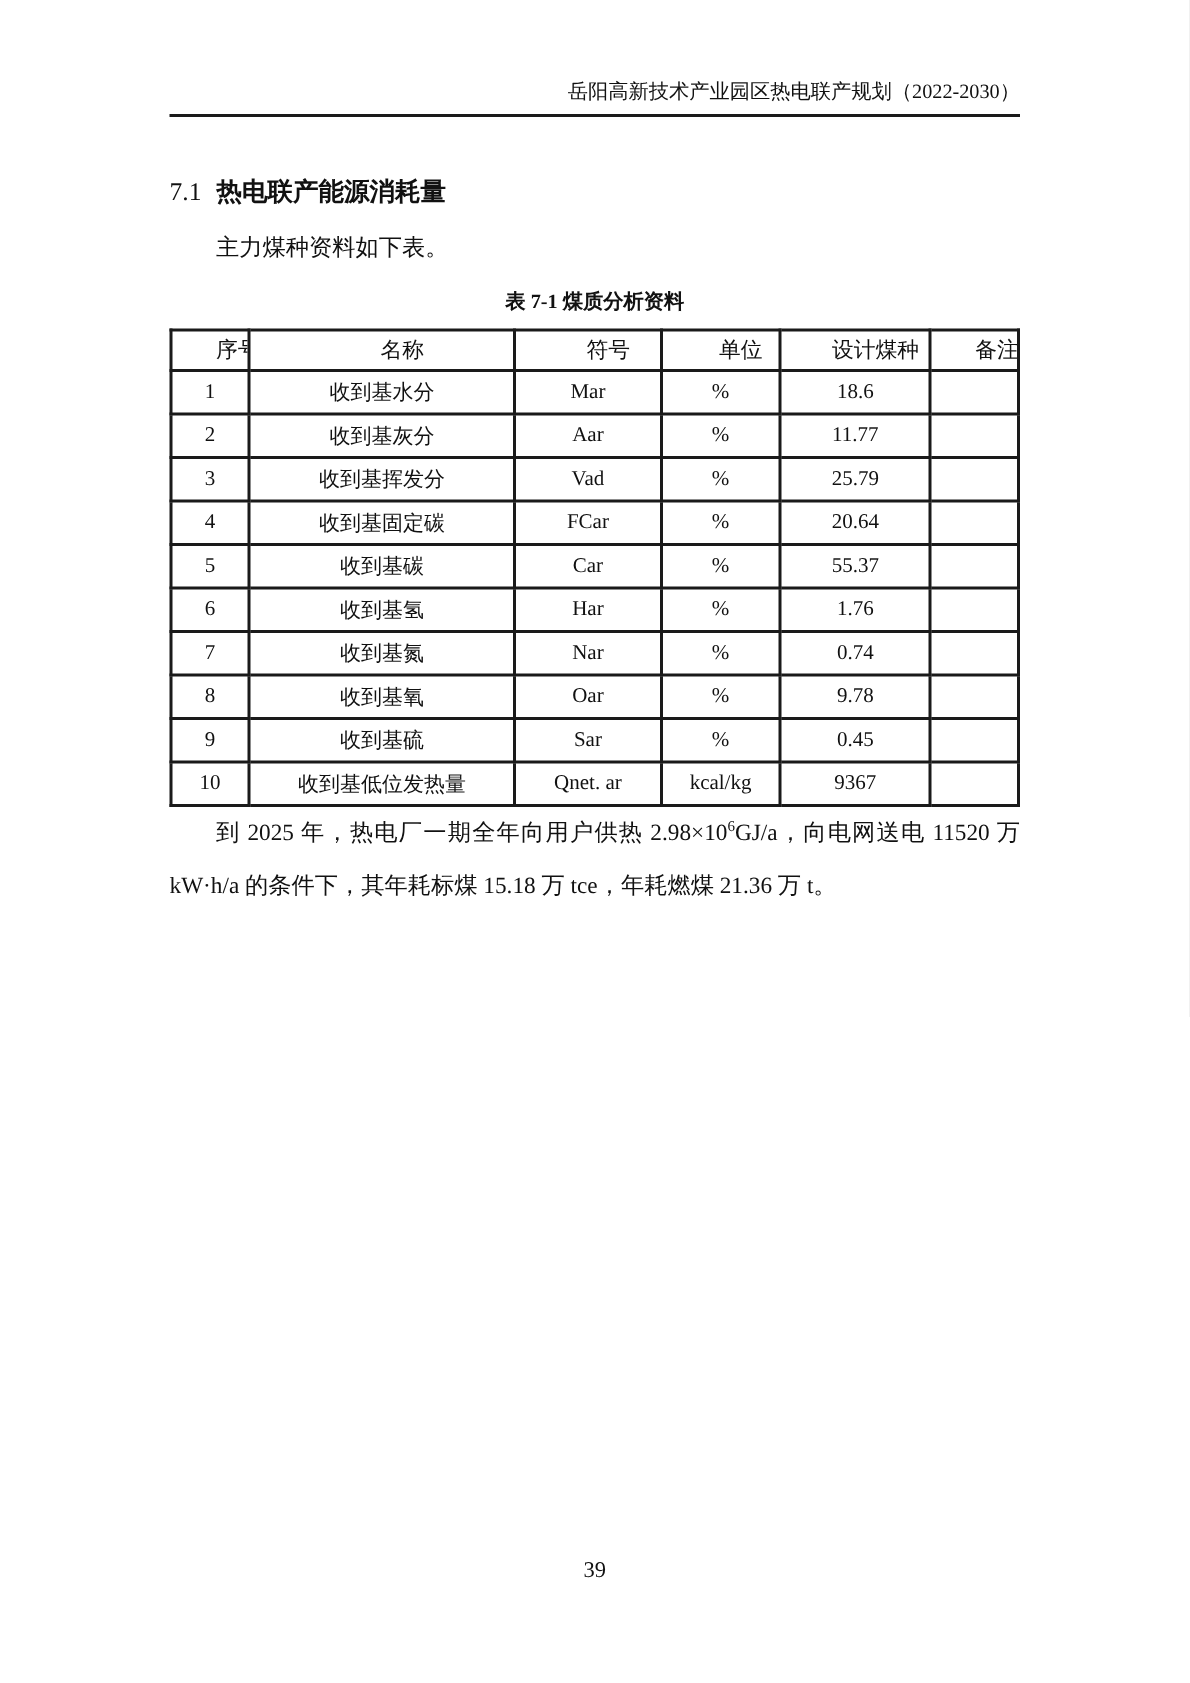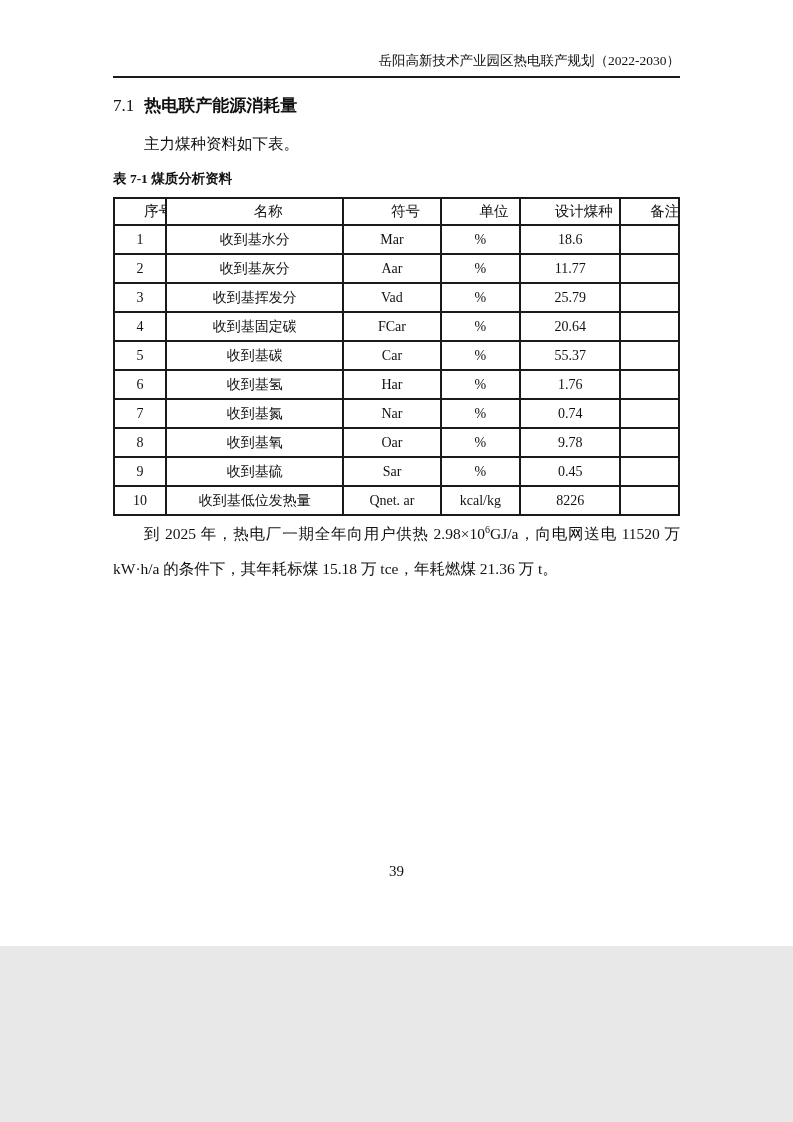--- a/index.html
+++ b/index.html
@@ -1,19 +1,19 @@
 <!DOCTYPE html>
 <html lang="zh"><head>
 <meta charset="utf-8">
 <style>
   html, body { margin: 0; padding: 0; background: #e8e8e8; }
   .page {
     position: relative;
     width: 793px;
-    height: 946px;
+    height: 1122px;
     margin: 0 auto;
     background: #ffffff;
     color: #111111;
     font-family: "Liberation Serif", "DejaVu Serif", serif;
     overflow: hidden;
     box-sizing: border-box;
   }
   .content { padding: 0 113px; }
 
   .doc-header {
@@ -29,21 +29,21 @@
     margin-top: 36px;
     text-align: center;
     font-family: "Liberation Sans", "DejaVu Sans", sans-serif;
     font-weight: 700;
     font-size: 21px;
     line-height: 28px;
     letter-spacing: 0.5px;
   }
 
   .section-heading {
-    margin-top: 16px;
+    margin-top: 38px;
     font-size: 17px;
     line-height: 24px;
   }
   .section-heading .sec-num {
     font-family: "Liberation Serif", "DejaVu Serif", serif;
     font-weight: 400;
     margin-right: 10px;
   }
   .section-heading .sec-text {
     font-family: "Liberation Sans", "DejaVu Sans", sans-serif;
@@ -60,20 +60,21 @@
   .para-first { margin-top: 14px; }
   .para-short {
     font-size: 15.5px;
     line-height: 24px;
     text-indent: 2em;
     margin: 0;
   }
 
   .table-caption {
     margin-top: 14px;
+    text-align: center;
     font-weight: 700;
     font-size: 13.5px;
     line-height: 18px;
   }
 
   table.coal-table {
     margin-top: 9px;
     width: 100%;
     border-collapse: collapse;
     table-layout: fixed;
@@ -220,21 +221,21 @@
             <td>Sar</td>
             <td>%</td>
             <td>0.45</td>
             <td></td>
           </tr>
           <tr>
             <td>10</td>
             <td>收到基低位发热量</td>
             <td>Qnet. ar</td>
             <td>kcal/kg</td>
-            <td>8226</td>
+            <td>9367</td>
             <td></td>
           </tr>
         </tbody>
     </table>
 
 
     <p class="para"><span>到 2025 年，热电厂一期全年向用户供热 2.98×10</span><sup class="pw">6</sup><span>GJ/a，向电网送电 11520 万 kW·h/a 的条件下，其年耗标煤 15.18 万 tce，年耗燃煤 21.36 万 t。</span></p>
 
   </div>
 

